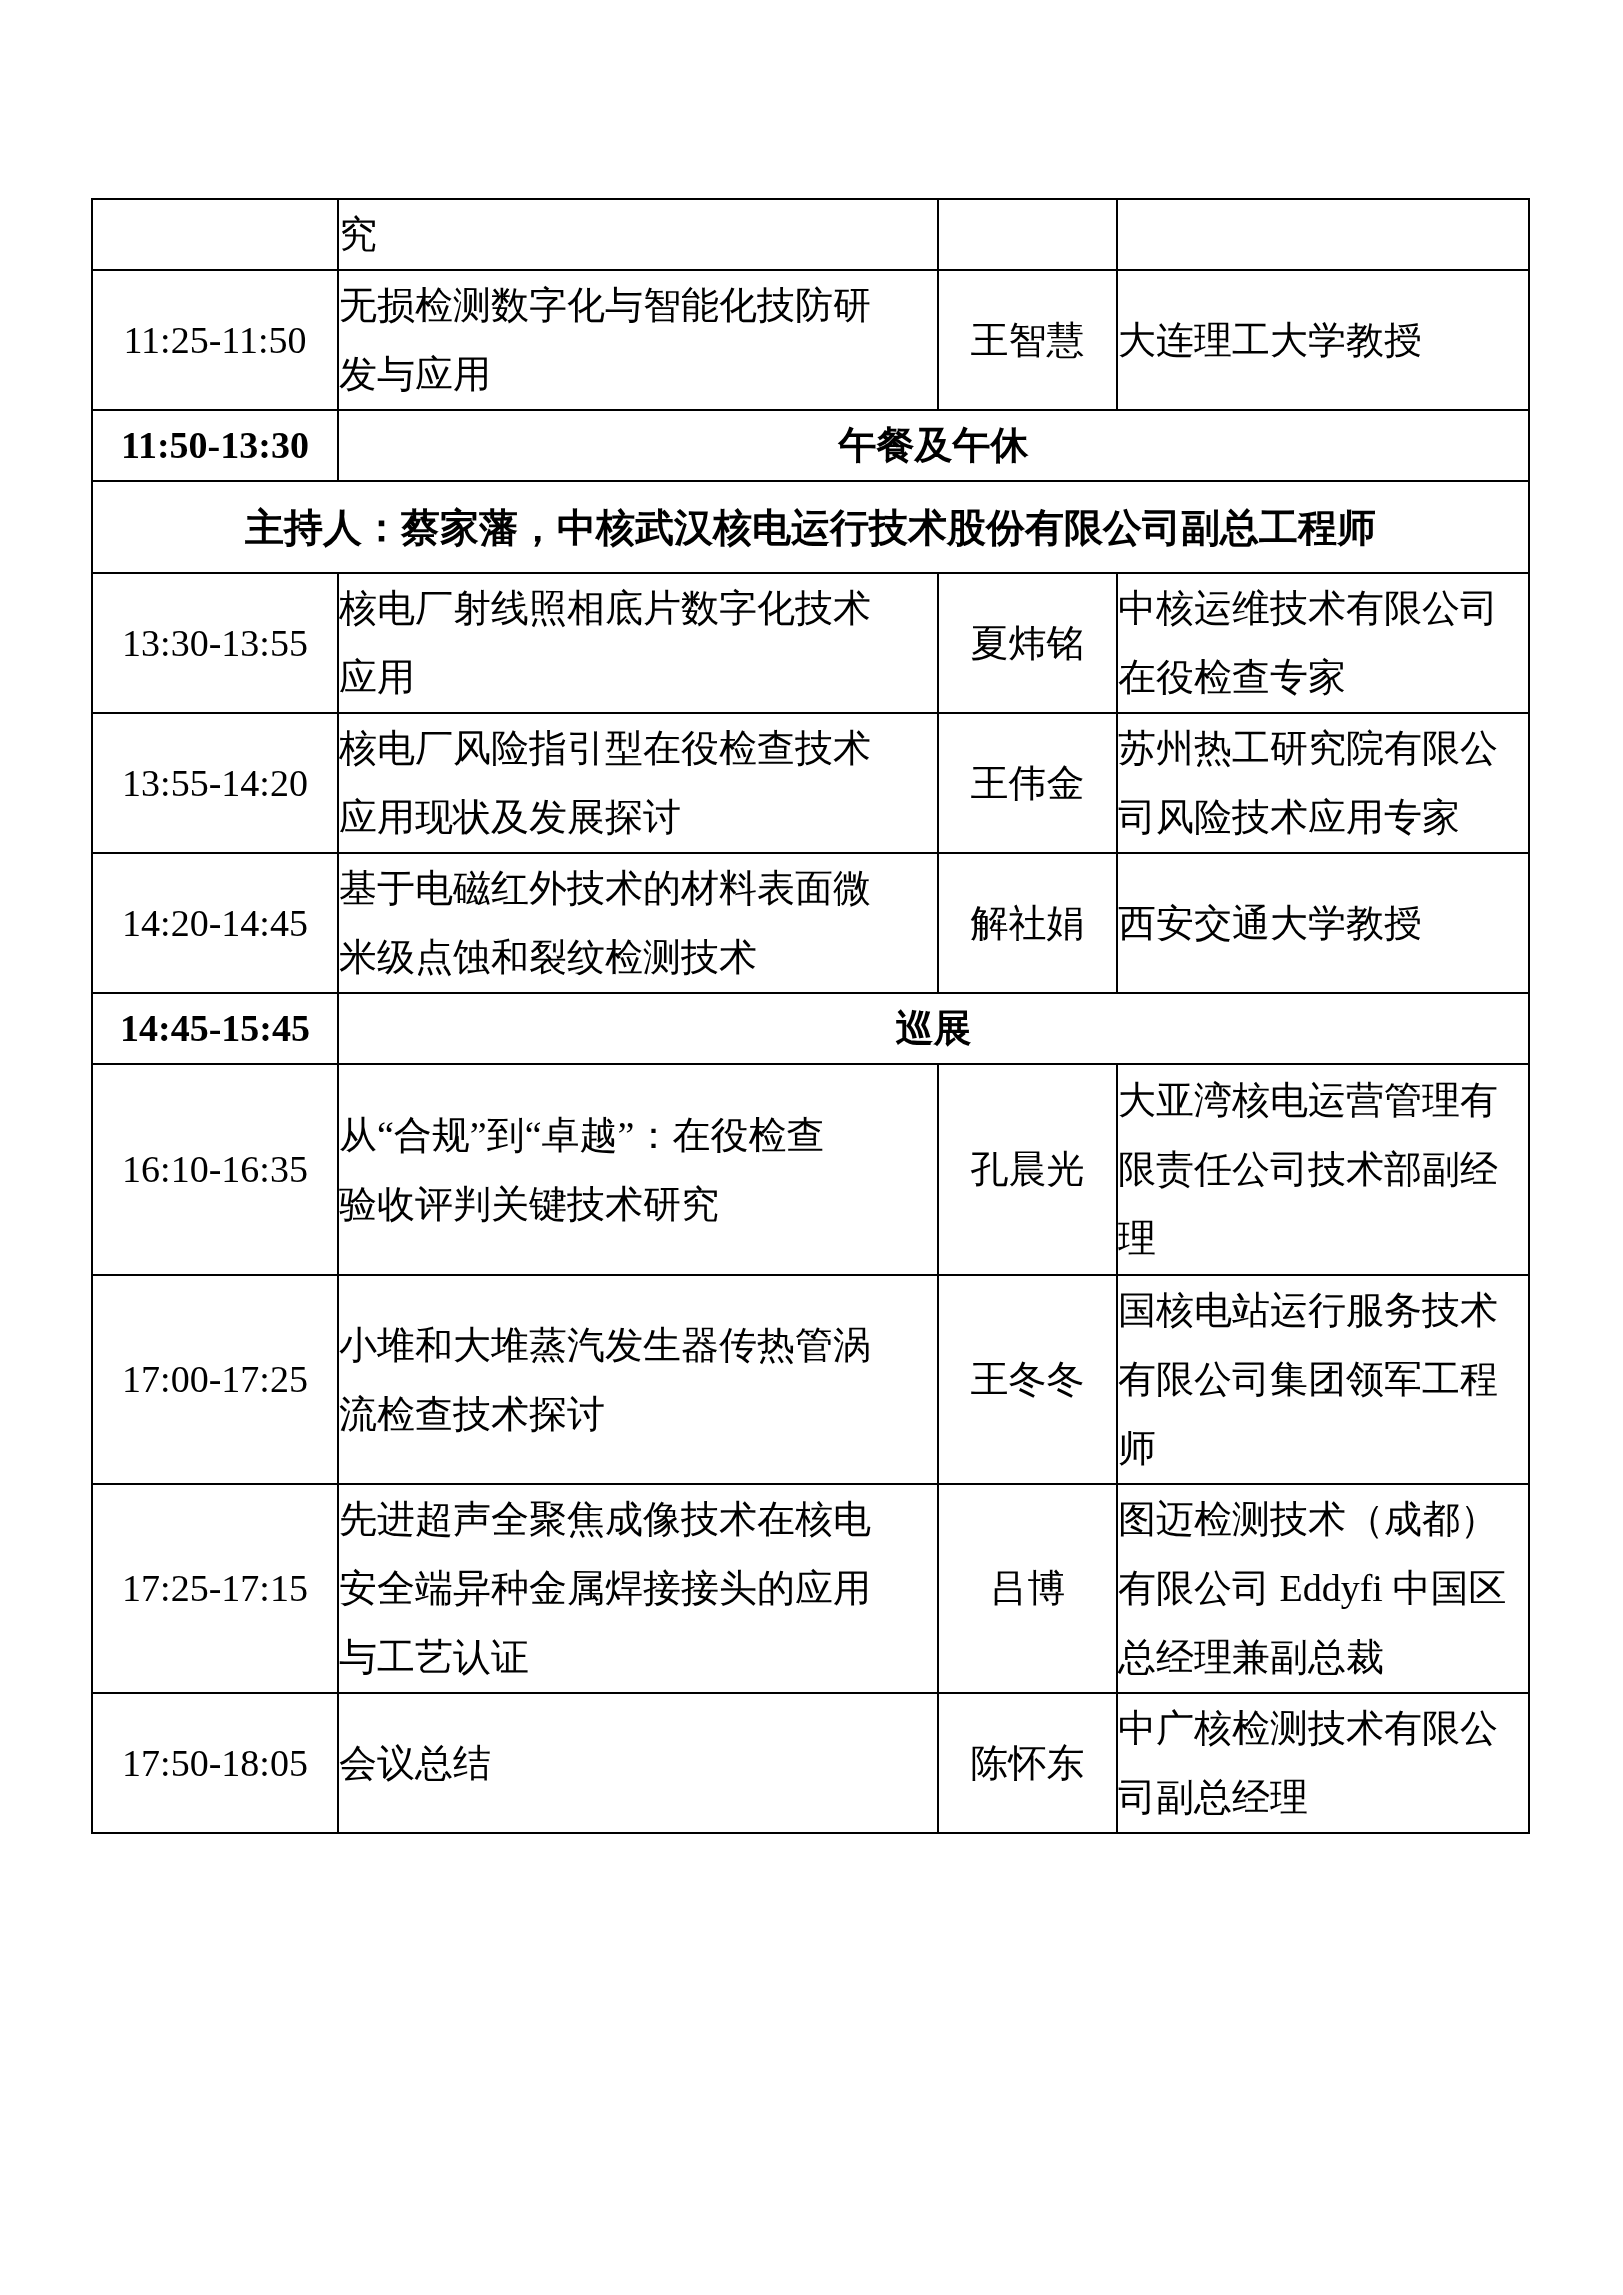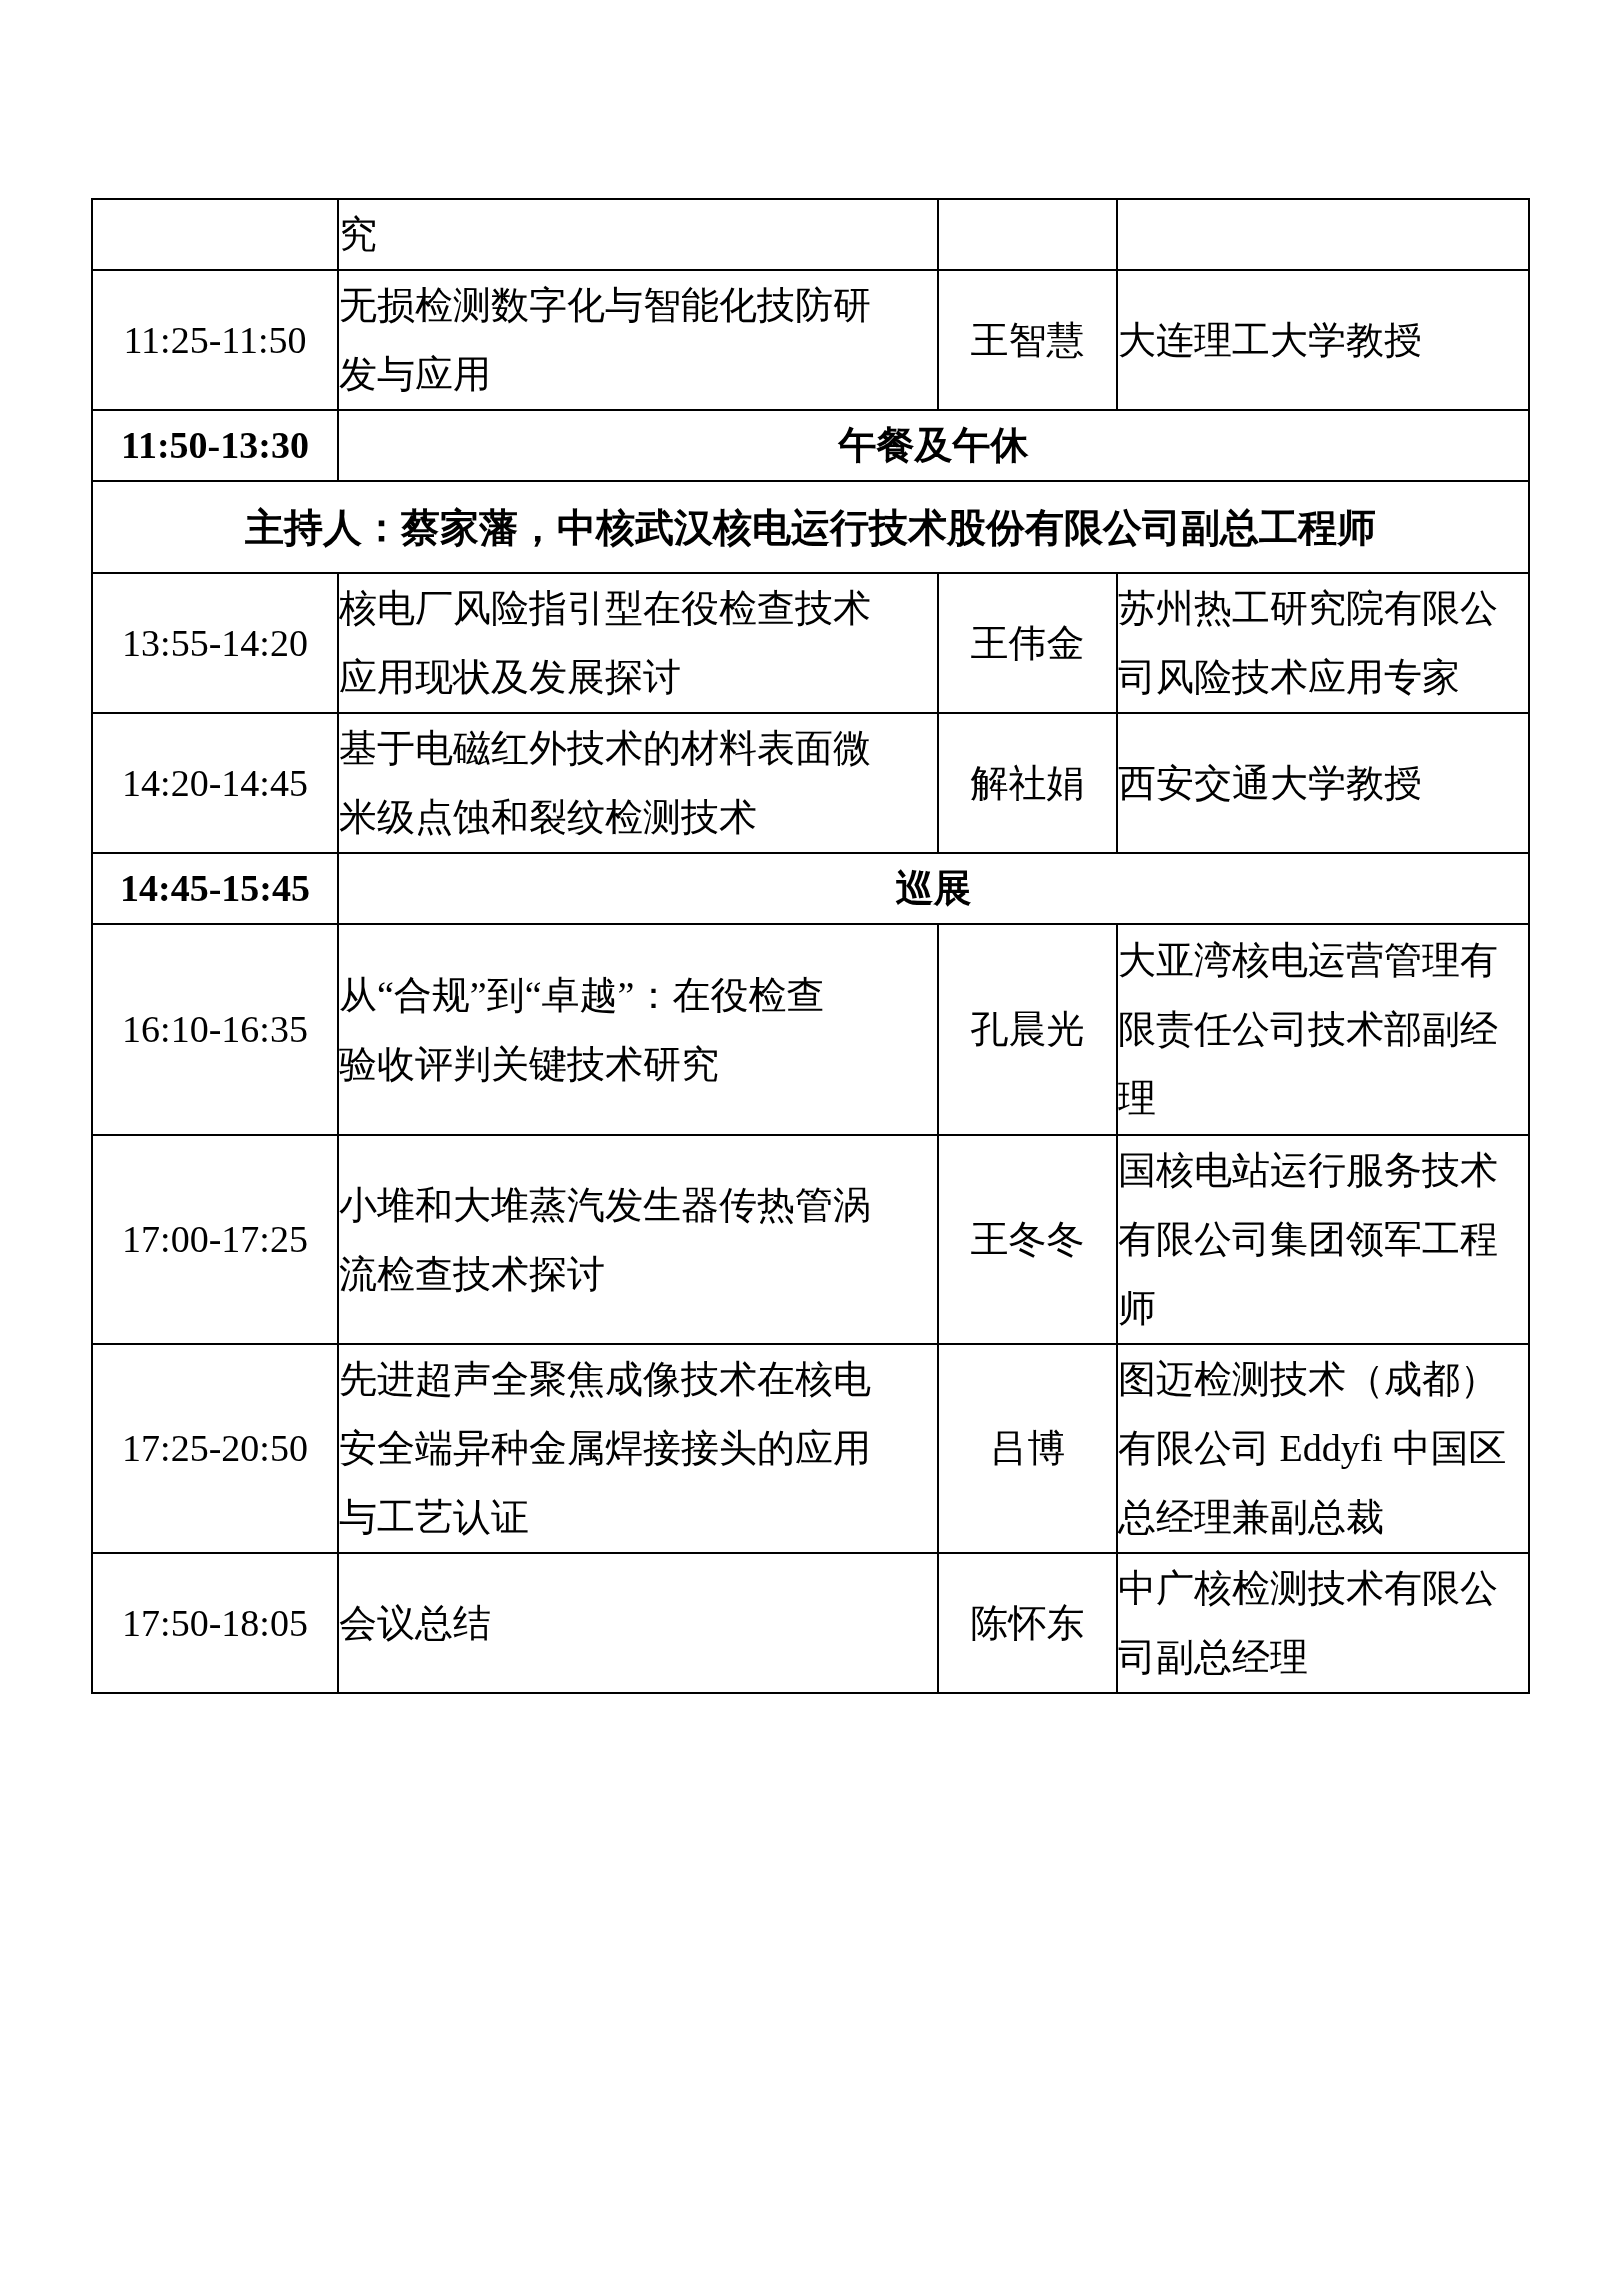--- a/index.html
+++ b/index.html
@@ -69,20 +69,28 @@
 
     <tr class="break" style="height:69px">
       <td class="time">11:50-13:30</td>
       <td class="label" colspan="3">午餐及午休</td>
     </tr>
 
     <tr class="moderator" style="height:92px">
       <td colspan="4">主持人：蔡家藩，中核武汉核电运行技术股份有限公司副总工程师</td>
     </tr>
 
+    <tr style="height:133px">
+      <td class="time">13:30-13:55</td>
+      <td class="title">核电厂射线照相底片数字化技术
+应用</td>
+      <td class="speaker">夏炜铭</td>
+      <td class="affil">中核运维技术有限公司
+在役检查专家</td>
+    </tr>
 
     <tr style="height:138px">
       <td class="time">13:55-14:20</td>
       <td class="title">核电厂风险指引型在役检查技术
 应用现状及发展探讨</td>
       <td class="speaker">王伟金</td>
       <td class="affil">苏州热工研究院有限公
 司风险技术应用专家</td>
     </tr>
 
@@ -115,21 +123,21 @@
       <td class="time">17:00-17:25</td>
       <td class="title">小堆和大堆蒸汽发生器传热管涡
 流检查技术探讨</td>
       <td class="speaker">王冬冬</td>
       <td class="affil">国核电站运行服务技术
 有限公司集团领军工程
 师</td>
     </tr>
 
     <tr style="height:208px">
-      <td class="time">17:25-20:50</td>
+      <td class="time">17:25-17:15</td>
       <td class="title">先进超声全聚焦成像技术在核电
 安全端异种金属焊接接头的应用
 与工艺认证</td>
       <td class="speaker">吕博</td>
       <td class="affil">图迈检测技术（成都）
 有限公司 Eddyfi 中国区
 总经理兼副总裁</td>
     </tr>
 
     <tr style="height:105px">

